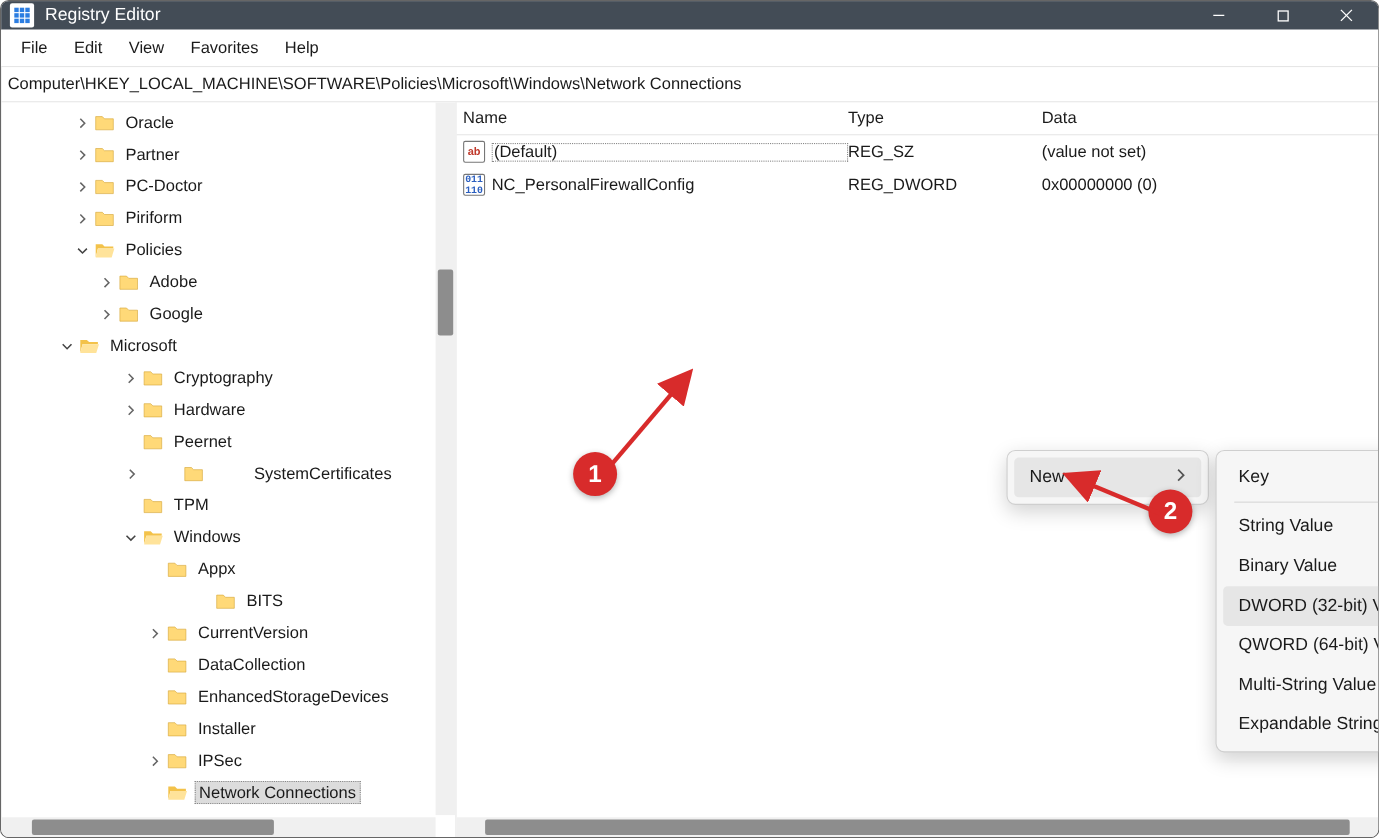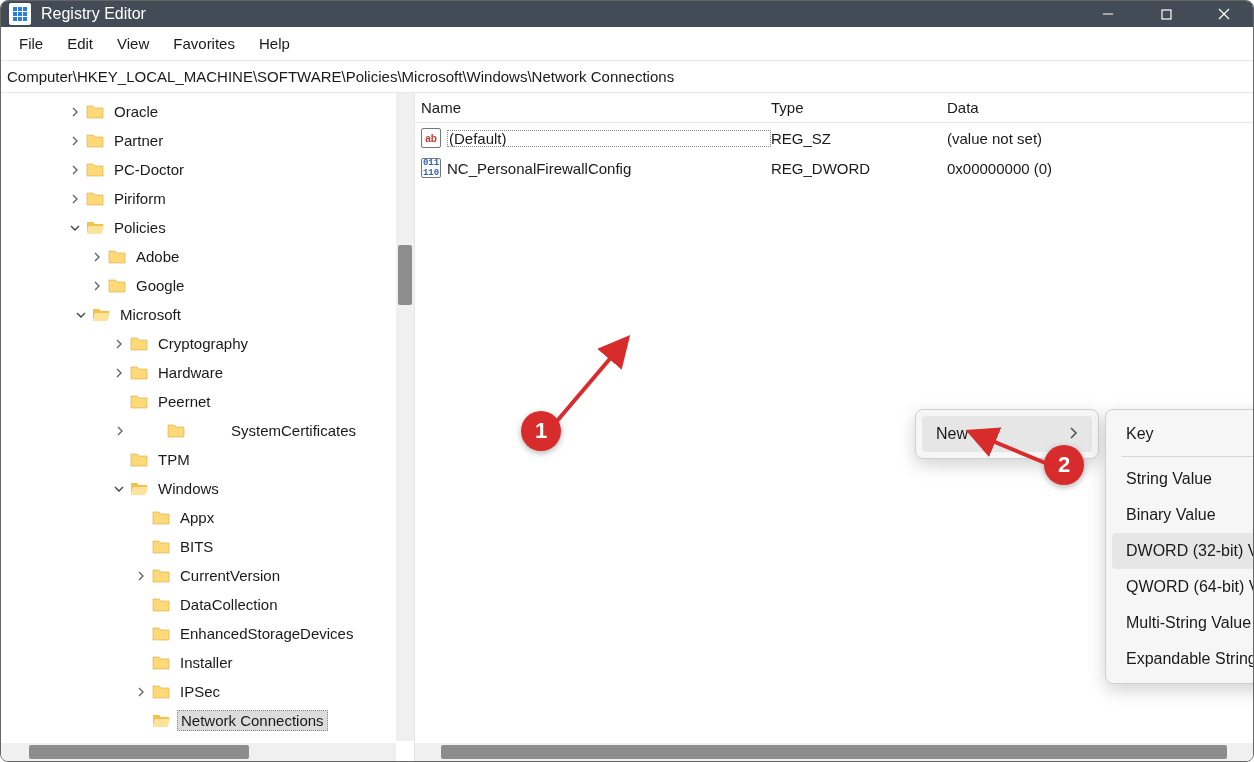--- a/index.html
+++ b/index.html
@@ -192,21 +192,21 @@
                 <path d="M3 1 L7 5 L3 9" stroke="#666" stroke-width="1.4" fill="none"></path>
               </svg>
             </span>
             <span class="folder">
               <svg width="20" height="20" viewBox="0 0 20 20">
                 <path d="M2 4 h6 l2 2 h8 v10 H2 z" fill="#ffd978" stroke="#d8a93f" stroke-width="0.6"></path>
               </svg>
             </span>
             <span class="tree-label">Google</span>
           </div>
-          <div class="tree-row" style="padding-left: 72px;">
+          <div class="tree-row" style="padding-left: 52px;">
             <span class="chev">
               <svg width="10" height="10" viewBox="0 0 10 10">
                 <path d="M1 3 L5 7 L9 3" stroke="#444" stroke-width="1.4" fill="none"></path>
               </svg>
             </span>
             <span class="folder">
               <svg width="20" height="20" viewBox="0 0 20 20">
                 <path d="M2 4 h6 l2 2 h8 v2 H4 L2 16 z" fill="#f3c24a"></path>
                 <path d="M4 8 h15 l-2.5 8 H2 z" fill="#ffe39a"></path>
               </svg>
@@ -298,21 +298,21 @@
                 <path d="M3 1 L7 5 L3 9" stroke="#666" stroke-width="1.4" fill="none"></path>
               </svg>
             </span>
             <span class="folder">
               <svg width="20" height="20" viewBox="0 0 20 20">
                 <path d="M2 4 h6 l2 2 h8 v10 H2 z" fill="#ffd978" stroke="#d8a93f" stroke-width="0.6"></path>
               </svg>
             </span>
             <span class="tree-label">Appx</span>
           </div>
-          <div class="tree-row" style="padding-left: 132px;">
+          <div class="tree-row" style="padding-left: 132px; margin-left: 44px;">
             <span class="chev blank">
               <svg width="10" height="10" viewBox="0 0 10 10">
                 <path d="M3 1 L7 5 L3 9" stroke="#666" stroke-width="1.4" fill="none"></path>
               </svg>
             </span>
             <span class="folder">
               <svg width="20" height="20" viewBox="0 0 20 20">
                 <path d="M2 4 h6 l2 2 h8 v10 H2 z" fill="#ffd978" stroke="#d8a93f" stroke-width="0.6"></path>
               </svg>
             </span>

